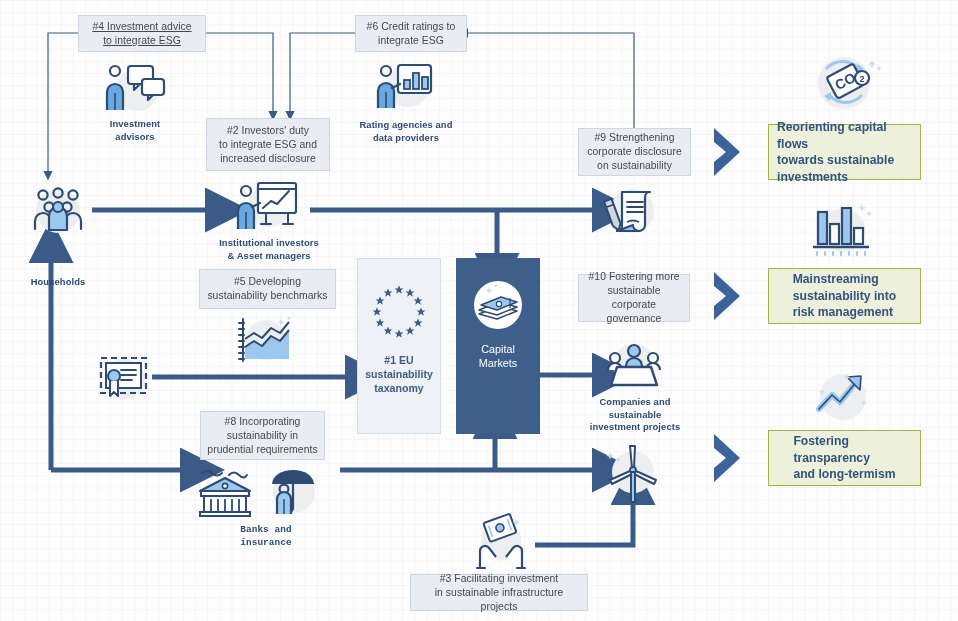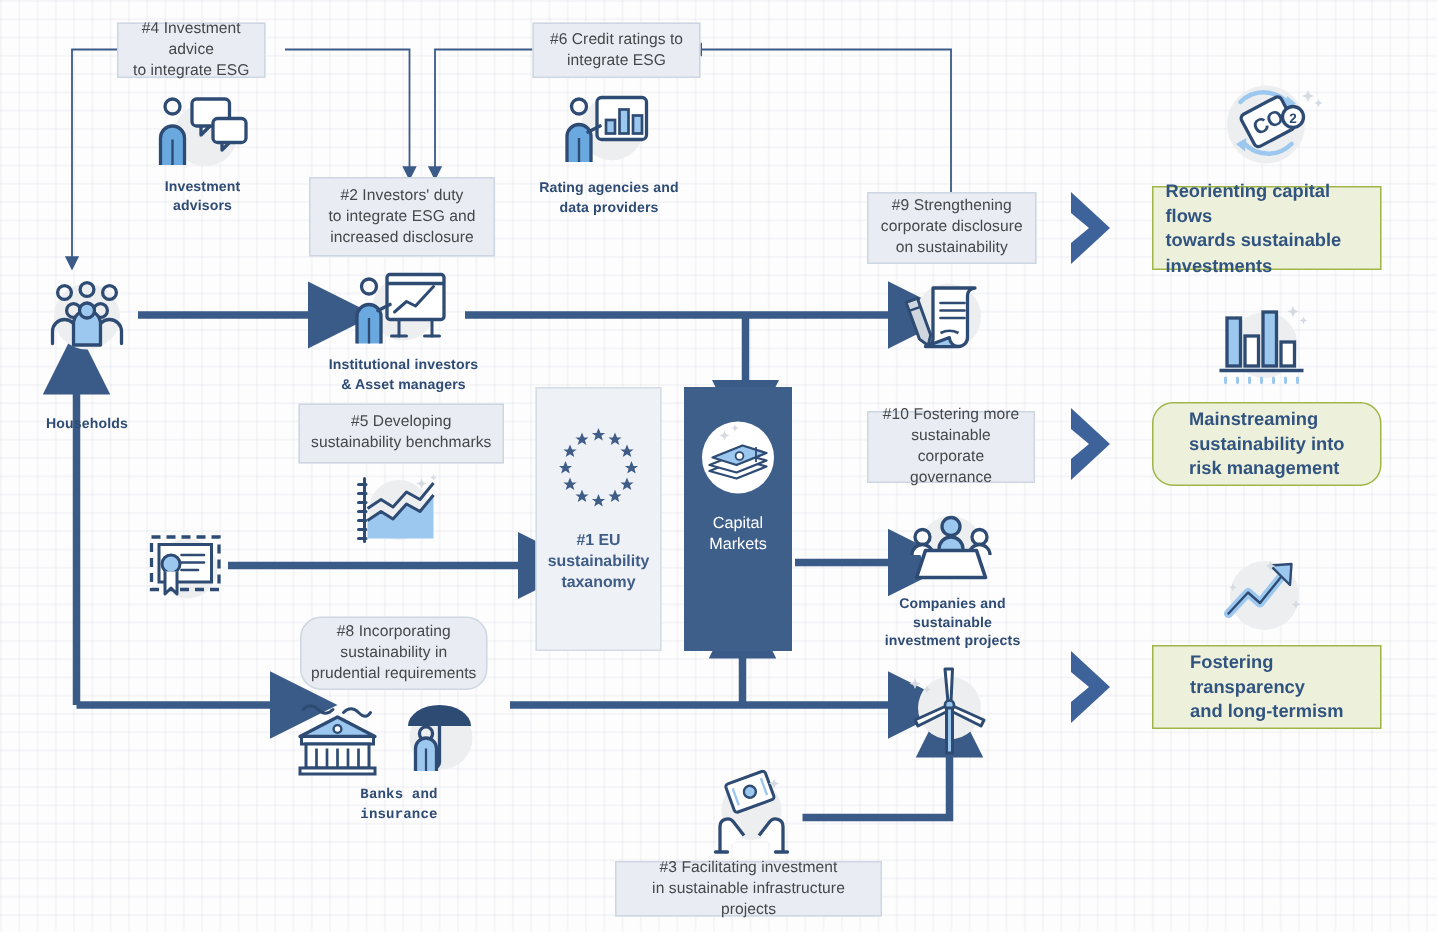--- a/index.html
+++ b/index.html
@@ -131,21 +131,21 @@
   <g stroke="#3a5a87" stroke-width="5" fill="none">
     <path d="M340,470 L597,470" marker-end="url(#ah)"></path>
     <path d="M495,471 L495,434" marker-end="url(#ah)"></path>
   </g>
 
   <g stroke="#3a5a87" stroke-width="5" fill="none">
     <path d="M535,545 L633,545 L633,500" marker-end="url(#ah)"></path>
   </g>
 </svg>
 
-<div class="node pbox" style="left:78px;top:15px;width:99px;height:37px;">
+<div class="node pbox" style="left:78px;top:15px;width:128px;height:37px;text-decoration:underline;">
   <span style="white-space:pre-line">#4 Investment advice
 to integrate ESG</span>
 </div>
 
 <div class="node pbox" style="left:355px;top:15px;width:112px;height:37px;">
   <span style="white-space:pre-line">#6 Credit ratings to
 integrate ESG</span>
 </div>
 
 <div class="node pbox" style="left:206px;top:118px;width:124px;height:53px;">
@@ -165,21 +165,21 @@
 sustainability benchmarks</span>
 </div>
 
 
 <div class="node pbox" style="left:578px;top:274px;width:112px;height:48px;">
   <span style="white-space:pre-line">#10 Fostering more
 sustainable corporate
 governance</span>
 </div>
 
-<div class="node pbox" style="left:200px;top:411px;width:125px;height:49px;border-radius:14px;">
+<div class="node pbox" style="left:200px;top:411px;width:125px;height:49px;">
   <span style="white-space:pre-line">#8 Incorporating
 sustainability in
 prudential requirements</span>
 </div>
 
 <div class="node pbox" style="left:410px;top:574px;width:178px;height:37px;">
   <span style="white-space:pre-line">#3 Facilitating investment
 in sustainable infrastructure projects</span>
 </div>
 
@@ -201,21 +201,21 @@
         <polygon points="0,-4.6 1.35,-1.4 4.4,-1.4 1.95,0.55 2.85,3.7 0,1.8 -2.85,3.7 -1.95,0.55 -4.4,-1.4 -1.35,-1.4" transform="translate(12,20)"></polygon>
         <polygon points="0,-4.6 1.35,-1.4 4.4,-1.4 1.95,0.55 2.85,3.7 0,1.8 -2.85,3.7 -1.95,0.55 -4.4,-1.4 -1.35,-1.4" transform="translate(20,12)"></polygon>
       </g>
     </g>
   </svg>
   <span class="taxlabel" style="white-space:pre-line">#1 EU
 sustainability
 taxanomy</span>
 </div>
 
-<div class="node capbox" style="left:456px;top:258px;width:72px;height:176px;">
+<div class="node capbox" style="left:456px;top:258px;width:84px;height:176px;">
   <svg width="58" height="58" viewBox="0 0 58 58">
     <circle cx="29" cy="29" r="24" fill="#ffffff"></circle>
     <g transform="translate(0,2)">
       <path d="M10,36 L30,28 L48,33 L28,41 Z" fill="#ffffff" stroke="#2e4b73" stroke-width="1.5" stroke-linejoin="round"></path>
       <path d="M10,32 L30,24 L48,29 L28,37 Z" fill="#ffffff" stroke="#2e4b73" stroke-width="1.5" stroke-linejoin="round"></path>
       <path d="M12,27 L32,19 L48,24 L28,32 Z" fill="#9cc7ee" stroke="#2e4b73" stroke-width="1.5" stroke-linejoin="round"></path>
       <circle cx="30" cy="26" r="2.6" fill="#ffffff" stroke="#2e4b73" stroke-width="1.2"></circle>
       <path d="M41,20 L41,30" stroke="#2e4b73" stroke-width="1.2"></path>
     </g>
     <g fill="#d6dbe2">
@@ -251,21 +251,21 @@
   <text x="57" y="34" font-size="9" font-weight="bold" fill="#2e4b73" text-anchor="middle" font-family="Liberation Sans, sans-serif">2</text>
   <g fill="#d6dbe2">
     <path d="M67,12 l1.2,2.8 2.8,1.2 -2.8,1.2 -1.2,2.8 -1.2,-2.8 -2.8,-1.2 2.8,-1.2 z"></path>
     <path d="M74,18 l.8,1.9 1.9,.8 -1.9,.8 -.8,1.9 -.8,-1.9 -1.9,-.8 1.9,-.8 z"></path>
   </g>
 </svg>
 
 <svg class="chev" style="left:710px;top:270px;" width="48" height="52" viewBox="0 0 48 52">
   <path d="M4,2 L30,26 L4,50 L4,36 L16,26 L4,16 Z" fill="#3e639a"></path>
 </svg>
-<div class="node obox" style="left:768px;top:268px;width:153px;height:56px;border-radius:14px;">
+<div class="node obox" style="left:768px;top:268px;width:153px;height:56px;">
   <span style="white-space:pre-line">Mainstreaming
 sustainability into
 risk management</span>
 </div>
 <svg class="icon" style="left:805px;top:198px;" width="72" height="62" viewBox="0 0 72 62">
   <circle cx="38" cy="32" r="22" fill="#eceef0"></circle>
   <g stroke="#2e4b73" stroke-width="2.2" fill="#9cc7ee">
     <rect x="13" y="14" width="9" height="32"></rect>
     <rect x="25" y="26" width="9" height="20" fill="#ffffff"></rect>
     <rect x="37" y="10" width="9" height="36"></rect>

